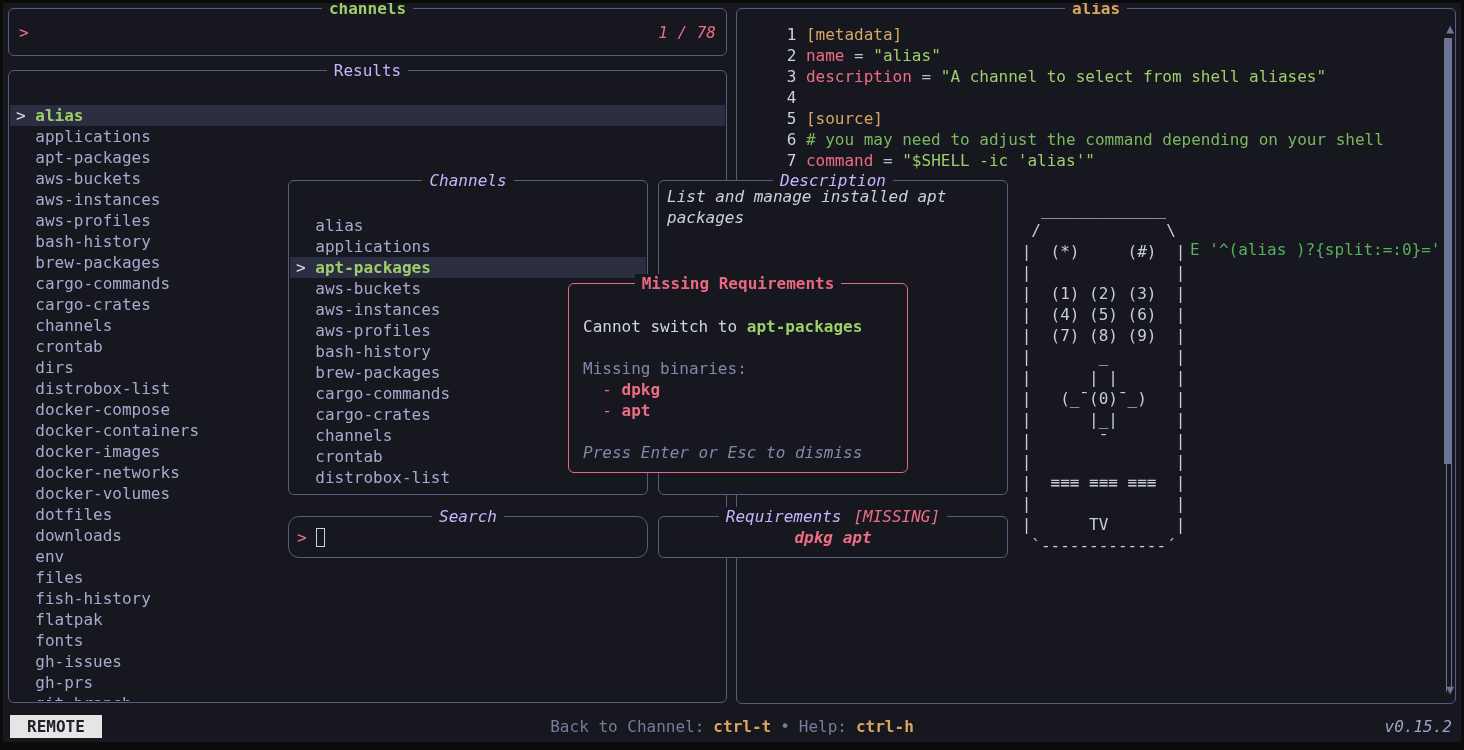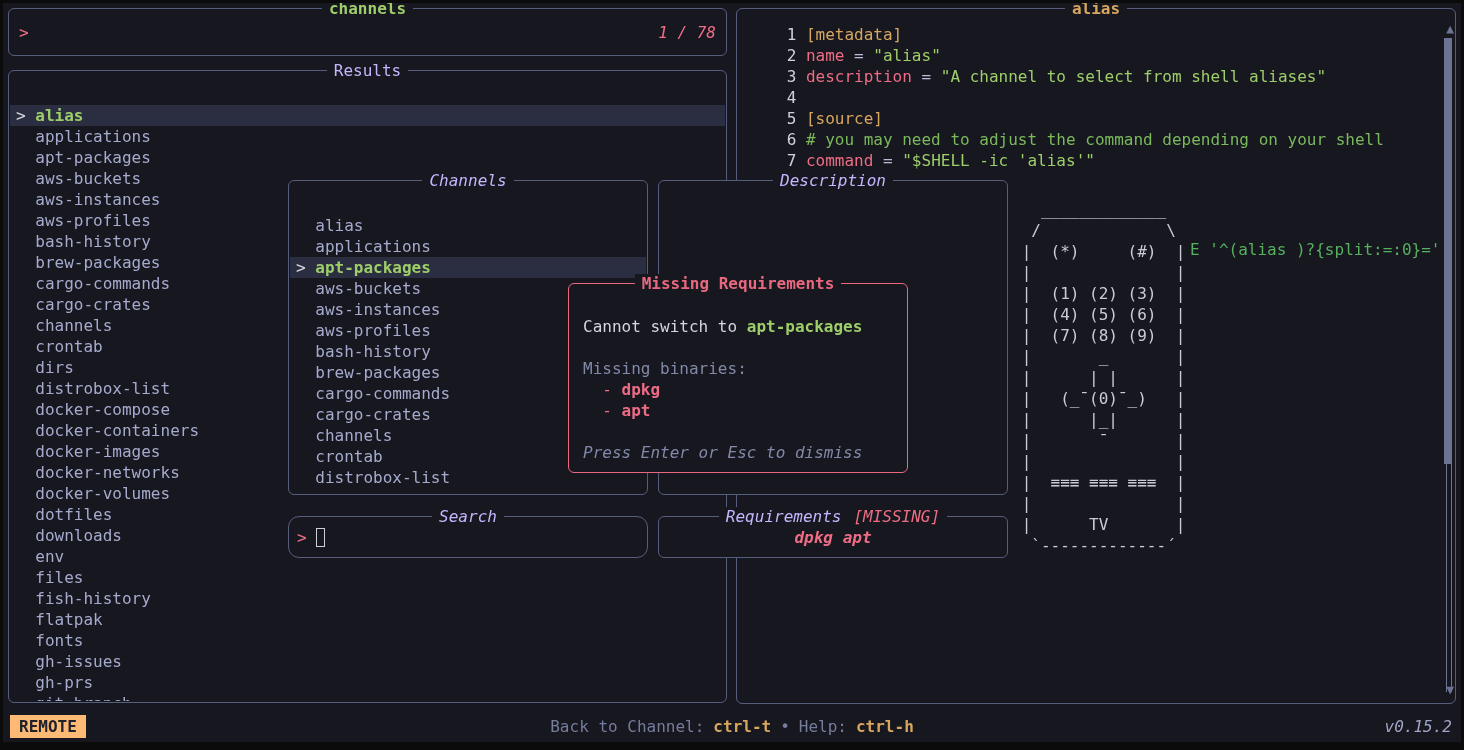--- a/index.html
+++ b/index.html
@@ -71,21 +71,21 @@
   
   #modal{left:568px;top:283px;width:340px;height:190px;border-color:#e8697f;z-index:4;}
   #modal .ptitle span{color:#e8697f;font-weight:bold;}
   .m-line{height:21px;white-space:pre;padding-left:14px;}
   .m-msg{margin-top:32px;color:#d3d6de;}
   .m-missing{margin-top:21px;color:#8289a8;}
   .m-hint{margin-top:21px;color:#8289a8;font-style:italic;}
 
   
   #statusbar{position:absolute;left:0;right:0;top:714px;height:28px;z-index:5;}
-  .badge{position:absolute;left:10px;top:1px;background:#fdba74;color:#20212b;font-weight:bold;padding:1px 9px;}
+  .badge{position:absolute;left:10px;top:1px;background:#e5e5e5;color:#20212b;font-weight:bold;padding:1px 17px;}
   .sb-center{position:absolute;left:0;right:0;top:2px;display:flex;justify-content:center;gap:9px;}
   .version{position:absolute;right:12px;top:2px;color:#a0a5c8;font-style:italic;}
 </style>
 </head>
 <body>
 
 <div class="app">
 
   <div class="panel" id="p-input">
     <div class="ptitle"><span class="t-green">channels</span></div>
@@ -180,20 +180,21 @@
         <div class="row"><span class="ptr">  </span><span class="lbl">cargo-commands</span></div>
         <div class="row"><span class="ptr">  </span><span class="lbl">cargo-crates</span></div>
         <div class="row"><span class="ptr">  </span><span class="lbl">channels</span></div>
         <div class="row"><span class="ptr">  </span><span class="lbl">crontab</span></div>
         <div class="row"><span class="ptr">  </span><span class="lbl">distrobox-list</span></div>
       </div>
   </div>
 
   <div class="panel" id="p-desc">
     <div class="ptitle"><span class="t-gray italic">Description</span></div>
+    <div class="desc-body">List and manage installed apt packages</div>
   </div>
 
   <div class="panel" id="modal">
     <div class="ptitle"><span>Missing Requirements</span></div>
     <div class="m-line m-msg"><span>Cannot switch to </span><span class="green bold">apt-packages</span></div>
     <div class="m-line m-missing">Missing binaries:</div>
     <div id="modal-binaries">
         <div class="m-line"><span class="red">  - </span><span class="red bold">dpkg</span></div>
         <div class="m-line"><span class="red">  - </span><span class="red bold">apt</span></div>
       </div>

